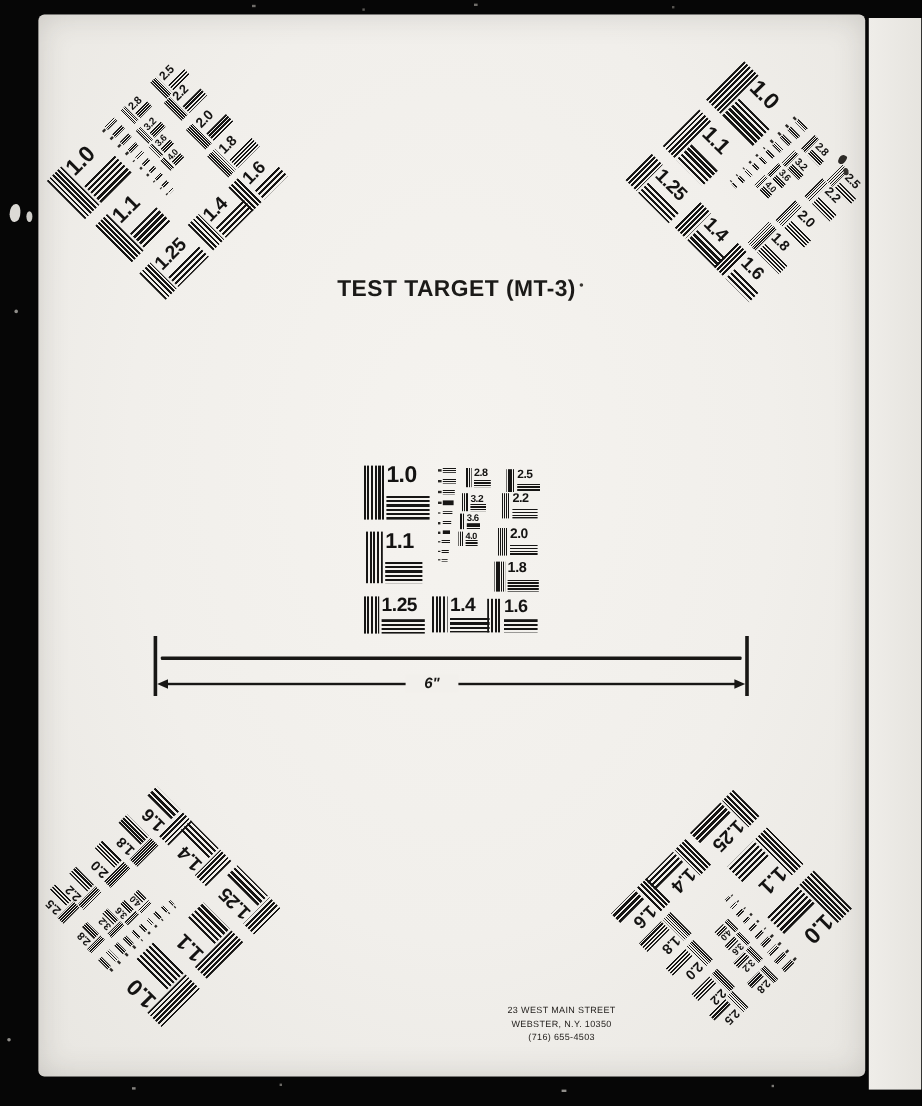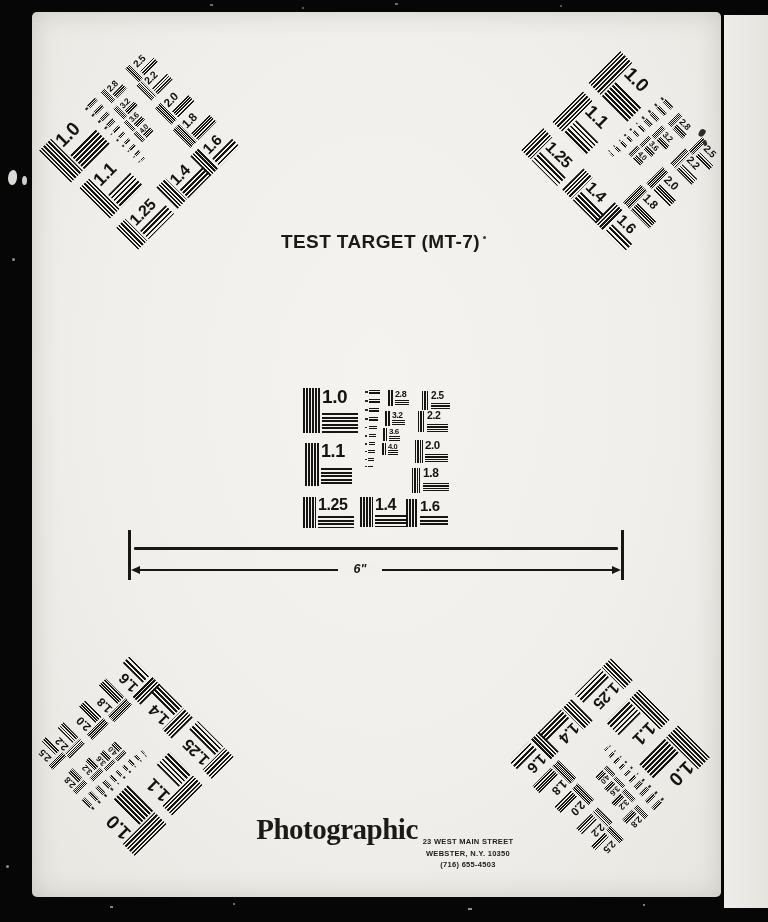--- a/index.html
+++ b/index.html
@@ -27,21 +27,21 @@
   .msr{display:flex;align-items:center;gap:1.5px;}
   .msl{background:#2a2825;}
   .msb{background:repeating-linear-gradient(180deg,#161514 0 1px,rgba(0,0,0,0) 1px 1.7px);}
   
   .header{position:absolute;left:249px;top:219px;font-size:19px;font-weight:700;
           letter-spacing:.4px;line-height:22px;color:#1b1a18;}
   .company{position:absolute;left:183px;top:805px;width:244px;text-align:center;
            font-family:"Liberation Serif",serif;font-weight:700;font-size:29px;
            line-height:25px;color:#1c1a18;letter-spacing:-.5px;}
   .address{position:absolute;left:381px;top:824px;width:110px;text-align:center;
-           font-size:7.5px;font-weight:700;letter-spacing:.3px;line-height:11.5px;color:#24211e;}
+           font-size:7.5px;font-weight:400;letter-spacing:.3px;line-height:11.5px;color:#24211e;}
   
   .ruler{position:absolute;left:0;top:0;}
   .endbar{position:absolute;width:2.5px;height:50px;background:#181715;top:518px;}
   .thickline{position:absolute;left:102px;top:535px;width:484px;height:3px;background:#181715;border-radius:1px;}
   .arrowline{position:absolute;left:106px;top:557px;width:476px;height:1.6px;background:#181715;}
   .ah{position:absolute;top:553.5px;width:0;height:0;border-top:4.5px solid rgba(0,0,0,0);border-bottom:4.5px solid rgba(0,0,0,0);}
   .ah-l{left:99px;border-right:9px solid #181715;}
   .ah-r{left:580px;border-left:9px solid #181715;}
   .rlabel{position:absolute;left:306px;top:550px;width:44px;text-align:center;
           font-size:12.5px;font-weight:700;font-style:italic;color:#181715;
@@ -726,36 +726,35 @@
             <div class="msb" style="width: 5.4px; height: 2.64px;"></div>
           </div>
           <div class="msr">
             <div class="msl" style="width: 1.65px; height: 1.1px;"></div>
             <div class="msb" style="width: 4.7px; height: 2.42px;"></div>
           </div>
         </div>
       </div>
 
     <div class="header">
-      <div>TEST TARGET (MT-7)</div>
+      <div>TEST TARGET (MT-3)</div>
     </div>
     <div class="speck" style="left:451px;top:224px;width:3px;height:3px;background:#3a3733;border-radius:50%;"></div>
 
     <div class="ruler">
       <div class="endbar" style="left:96px;"></div>
       <div class="endbar" style="left:589px;"></div>
       <div class="thickline"></div>
       <div class="arrowline"></div>
       <div class="ah ah-l"></div>
       <div class="ah ah-r"></div>
       <div class="rlabel">6"</div>
     </div>
 
     <div class="company">
-      <div>Photographic</div>
     </div>
     <div class="address">
       <div>23 WEST MAIN STREET</div>
       <div>WEBSTER, N.Y. 10350</div>
       <div>(716) 655-4503</div>
     </div>
 
     <div class="speck" style="left:667px;top:117px;width:6px;height:8px;background:#2e2b28;border-radius:50% 20% 60% 40%;transform:rotate(25deg);"></div>
     <div class="speck" style="left:671px;top:128px;width:4px;height:6px;background:#35322e;border-radius:40%;transform:rotate(-15deg);"></div>
   </div>

